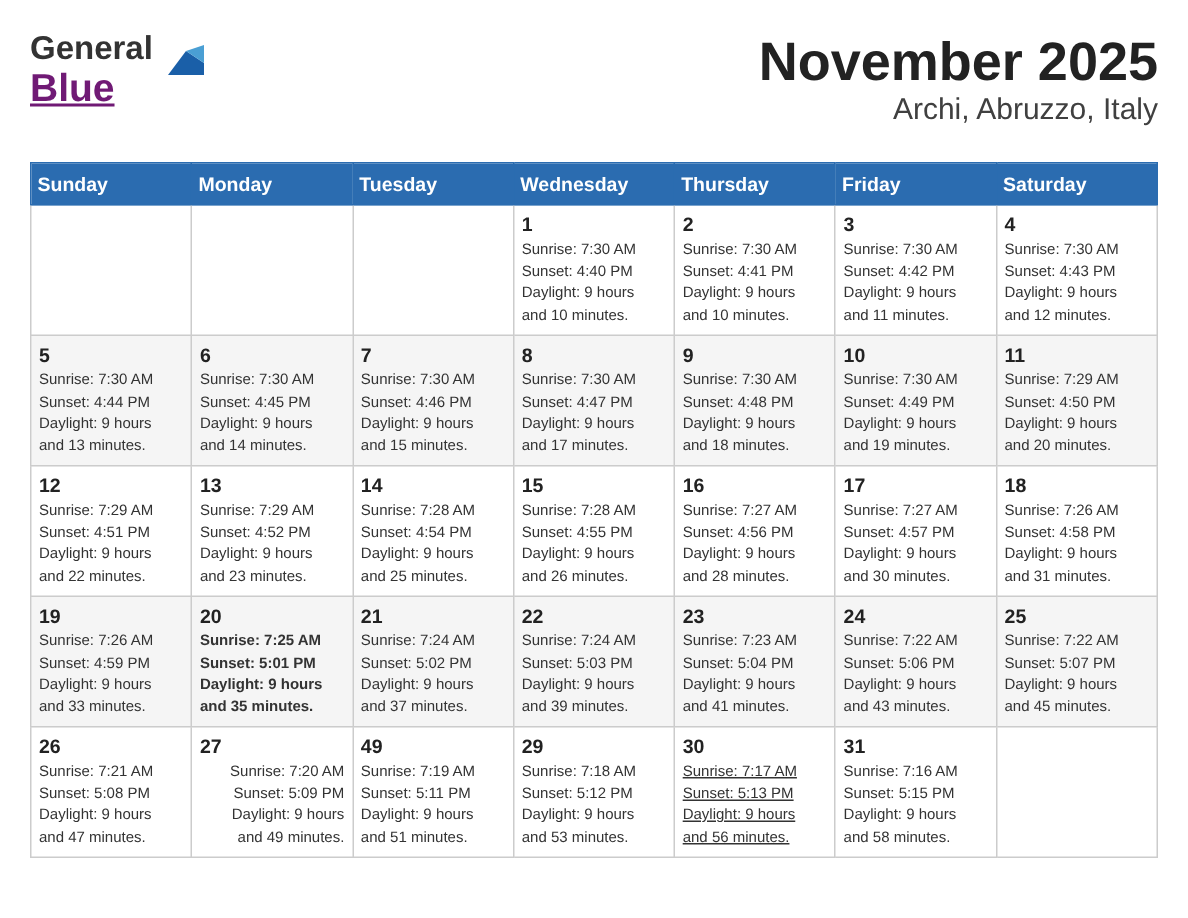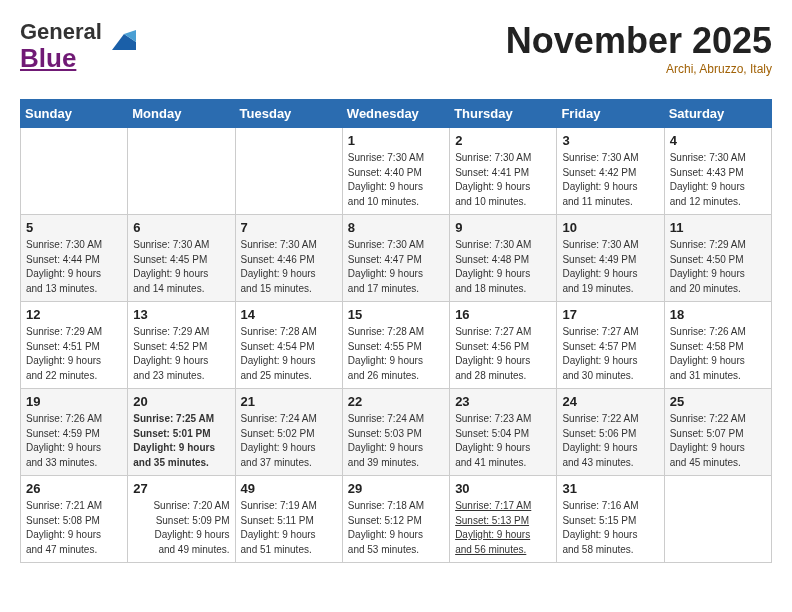--- a/index.html
+++ b/index.html
@@ -22,22 +22,22 @@
     }
     .title-block {
       text-align: right;
     }
     .month-title {
       font-size: 36px;
       font-weight: bold;
       color: #222;
     }
     .location-title {
-      font-size: 12px;
-      color: #a16207;
+      font-size: 20px;
+      color: #404040;
     }
     .calendar-table {
       width: 100%;
       border-collapse: collapse;
       table-layout: fixed;
       margin-top: 23px;
     }
     .calendar-table th {
       background: #2b6cb0;
       color: #fff;

